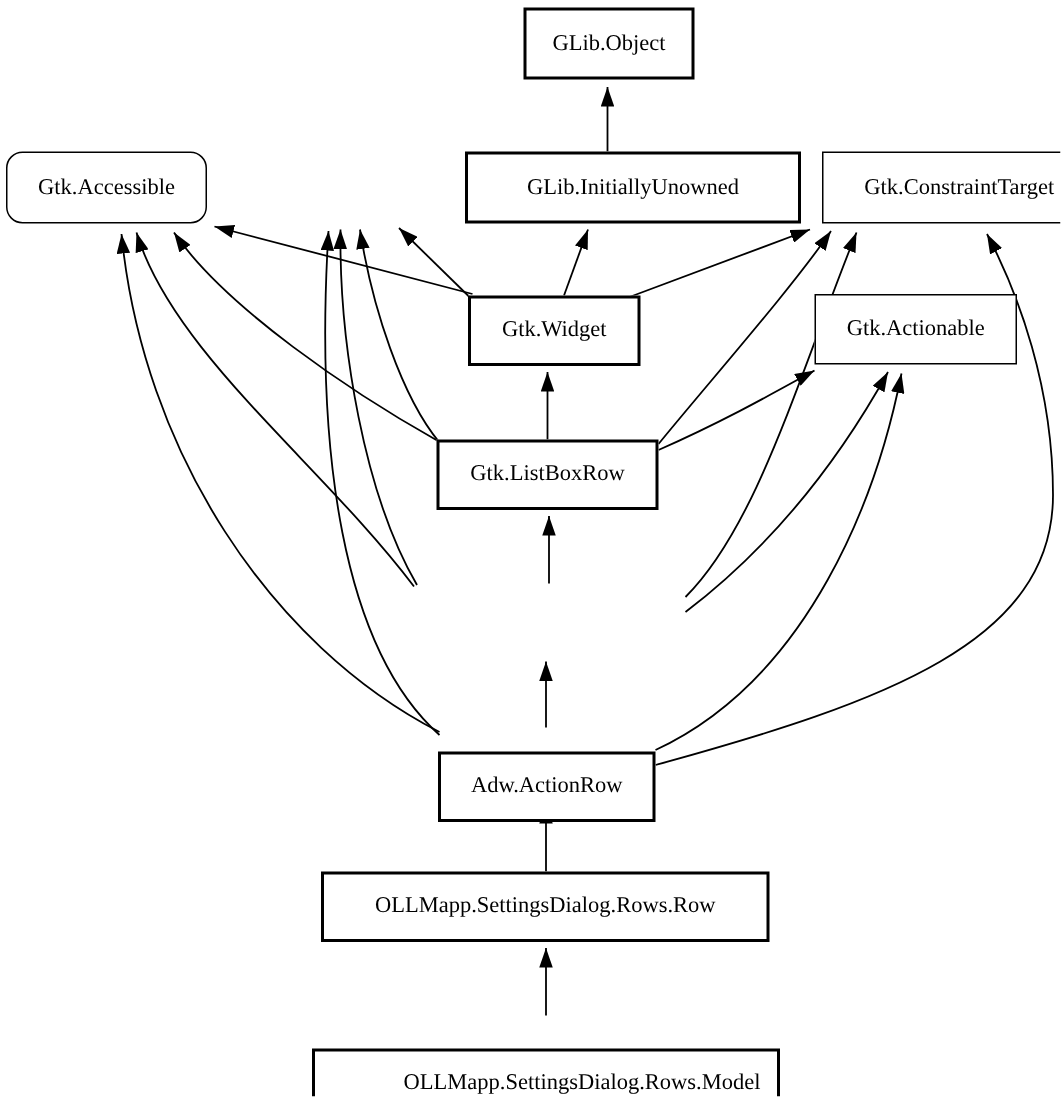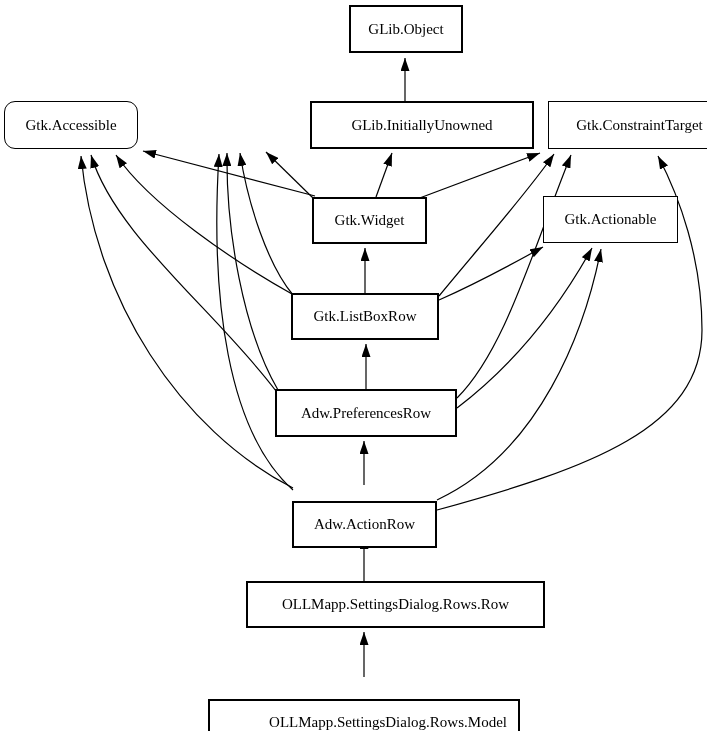--- a/index.html
+++ b/index.html
@@ -87,25 +87,22 @@
     </div>
     <div class="node bold" style="left: 312px; top: 197px; width: 115px; height: 47px;">
       <span>Gtk.Widget</span>
     </div>
     <div class="node" style="left: 543px; top: 196px; width: 135px; height: 47px;">
       <span>Gtk.Actionable</span>
     </div>
     <div class="node bold" style="left: 291px; top: 293px; width: 148px; height: 47px;">
       <span>Gtk.ListBoxRow</span>
     </div>
-    <div class="node bold" style="left: 275px; top: 389px; width: 182px; height: 48px;">
-      <span>Adw.PreferencesRow</span>
-    </div>
     <div class="node bold" style="left: 292px; top: 485px; width: 145px; height: 47px; margin-top: 16px;">
       <span>Adw.ActionRow</span>
     </div>
-    <div class="node bold" style="left: 214px; top: 581px; width: 299px; height: 47px; margin-left: 32px;">
+    <div class="node bold" style="left: 214px; top: 581px; width: 299px; height: 47px;">
       <span>OLLMapp.SettingsDialog.Rows.Row</span>
     </div>
     <div class="node bold" style="left: 208px; top: 699px; width: 312px; height: 46px; padding-left: 48px;">
       <span>OLLMapp.SettingsDialog.Rows.Model</span>
     </div>
   </div>
 
 </body></html>

